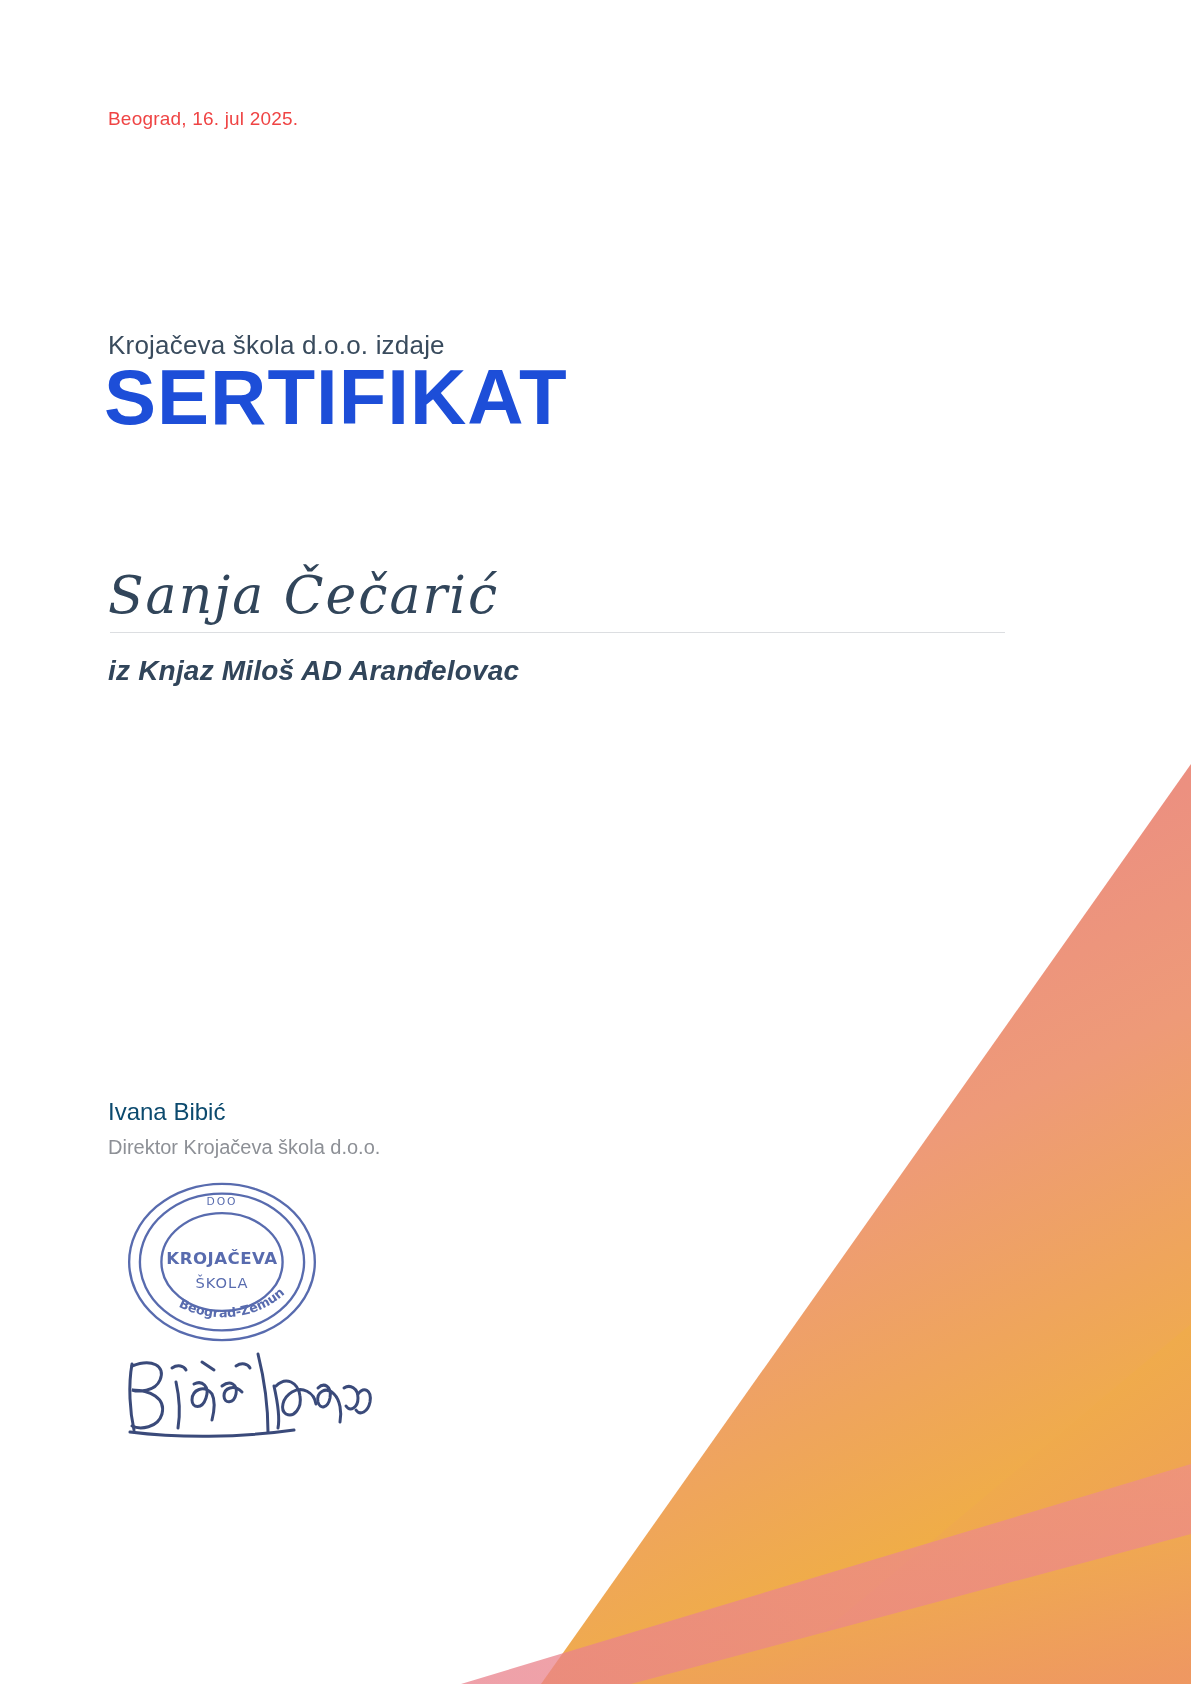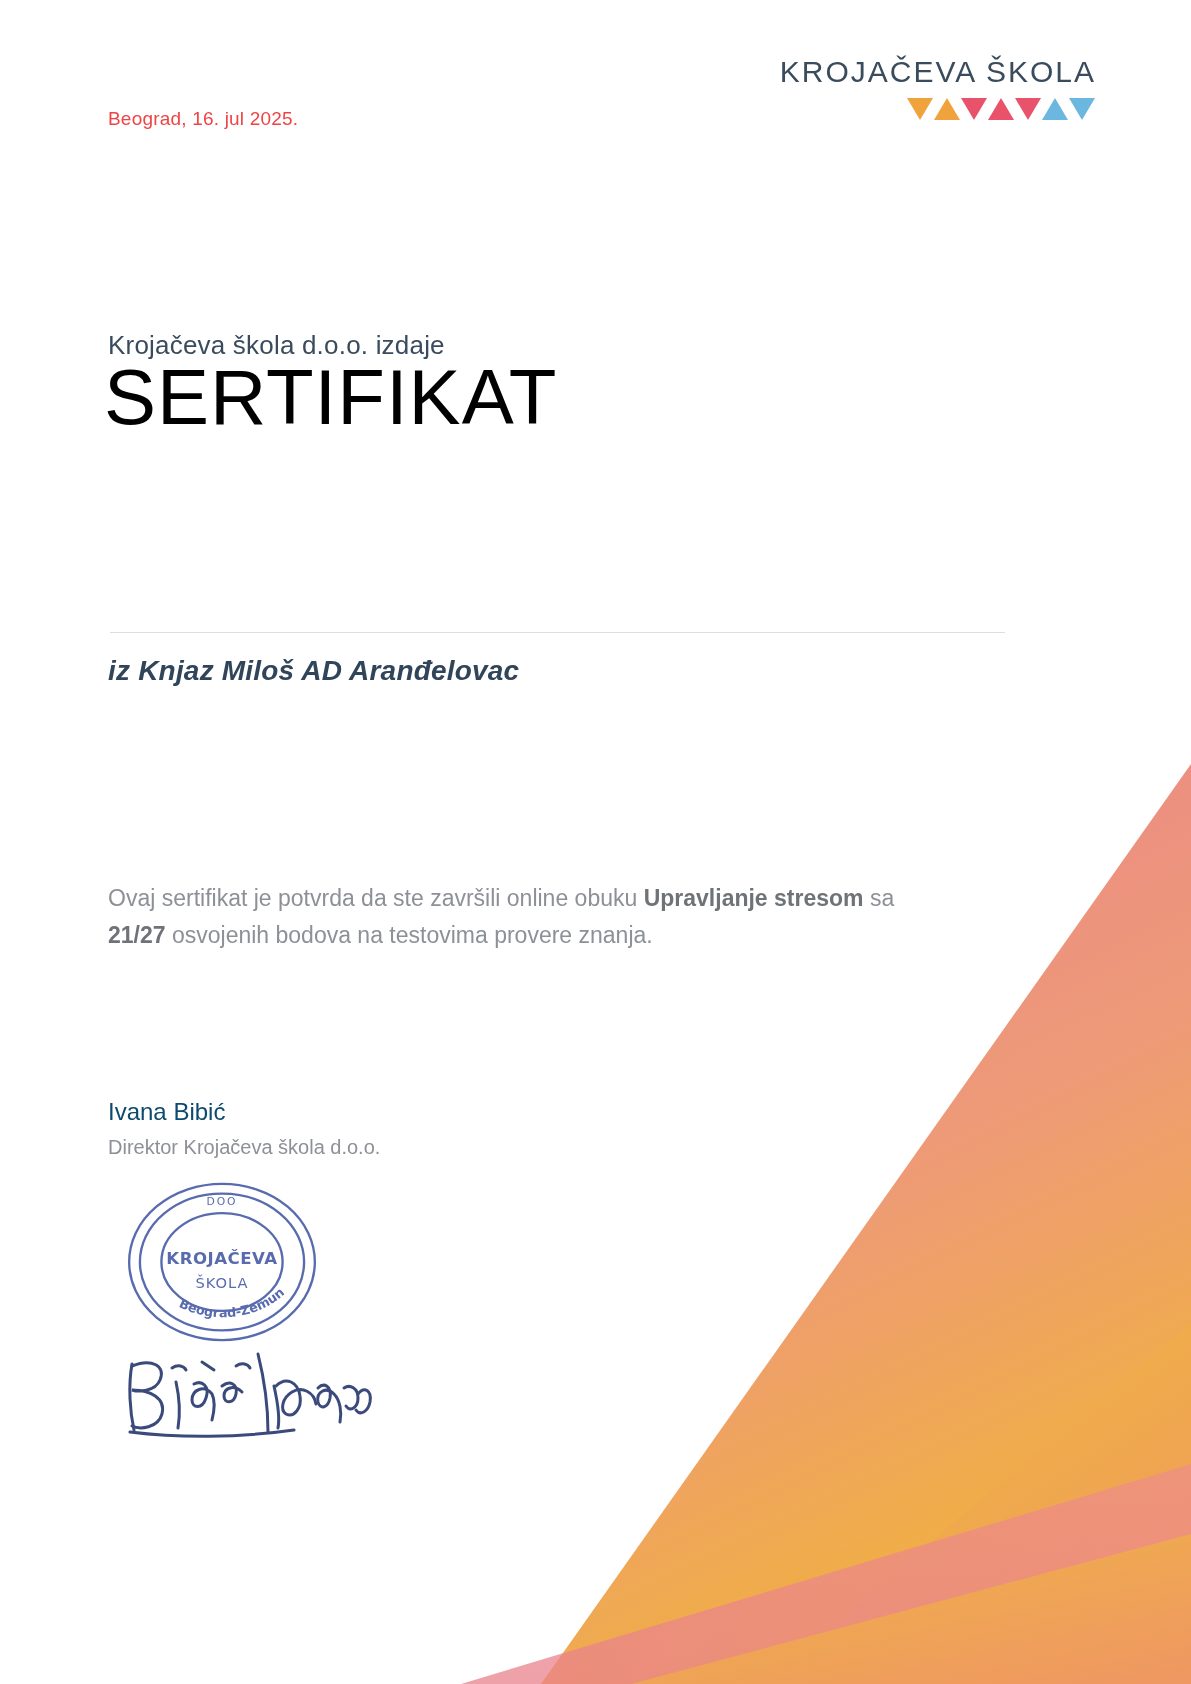--- a/index.html
+++ b/index.html
@@ -74,22 +74,22 @@
     top: 330px;
     font-size: 26px;
     color: #394b5d;
     letter-spacing: 0.2px;
   }
   .cert-title {
     position: absolute;
     left: 104px;
     top: 352px;
     font-size: 78px;
-    font-weight: normal;
-    color: #000000;
+    font-weight: bold;
+    color: #1d4ed8;
     letter-spacing: 1px;
   }
 
   .recipient {
     position: absolute;
     left: 108px;
     top: 565px;
     font-family: "DejaVu Serif", serif;
     font-style: italic;
     font-size: 52px;
@@ -199,43 +199,29 @@
       </linearGradient>
     </defs>
     <polygon points="760,0 760,920 110,920" fill="url(#gradA)"></polygon>
     <polygon points="760,560 760,920 330,920" fill="url(#gradB)" opacity="0.95"></polygon>
     <polygon points="760,700 760,920 30,920" fill="url(#gradC)" opacity="0.75"></polygon>
     <polygon points="760,770 760,920 200,920" fill="url(#gradB)" opacity="0.85"></polygon>
   </svg>
 
   <div class="date-line">Beograd, 16. jul 2025.</div>
 
-  <div class="brand">
-    <div class="brand-name">KROJAČEVA ŠKOLA</div>
-    <div class="brand-zigzag">
-      <span class="tri down" style="color:#f0a33c"></span>
-      <span class="tri up" style="color:#f0a33c"></span>
-      <span class="tri down" style="color:#e8536b"></span>
-      <span class="tri up" style="color:#e8536b"></span>
-      <span class="tri down" style="color:#e8536b"></span>
-      <span class="tri up" style="color:#6bb7e0"></span>
-      <span class="tri down" style="color:#6bb7e0"></span>
-    </div>
-  </div>
 
   <div class="issuer">Krojačeva škola d.o.o. izdaje</div>
   <div class="cert-title">SERTIFIKAT</div>
 
+  <div class="recipient">Sanja Čečarić</div>
   <div class="recipient-rule"></div>
   <div class="recipient-from">iz Knjaz Miloš AD Aranđelovac</div>
 
 
-  <div class="body-text">
-    <span>Ovaj sertifikat je potvrda da ste završili online obuku </span><b>Upravljanje stresom</b><span> sa </span><span class="score">21/27</span><span> osvojenih bodova na testovima provere znanja.</span>
-  </div>
 
   <div class="signer-name">Ivana Bibić</div>
   <div class="signer-role">Direktor Krojačeva škola d.o.o.</div>
 
   <svg class="stamp" viewBox="0 0 200 176">
     <g fill="none" stroke="#4a5fa8" stroke-width="2.4">
       <ellipse cx="100" cy="88" rx="95" ry="80"></ellipse>
       <ellipse cx="100" cy="88" rx="84" ry="70"></ellipse>
       <ellipse cx="100" cy="88" rx="62" ry="50"></ellipse>
     </g>

